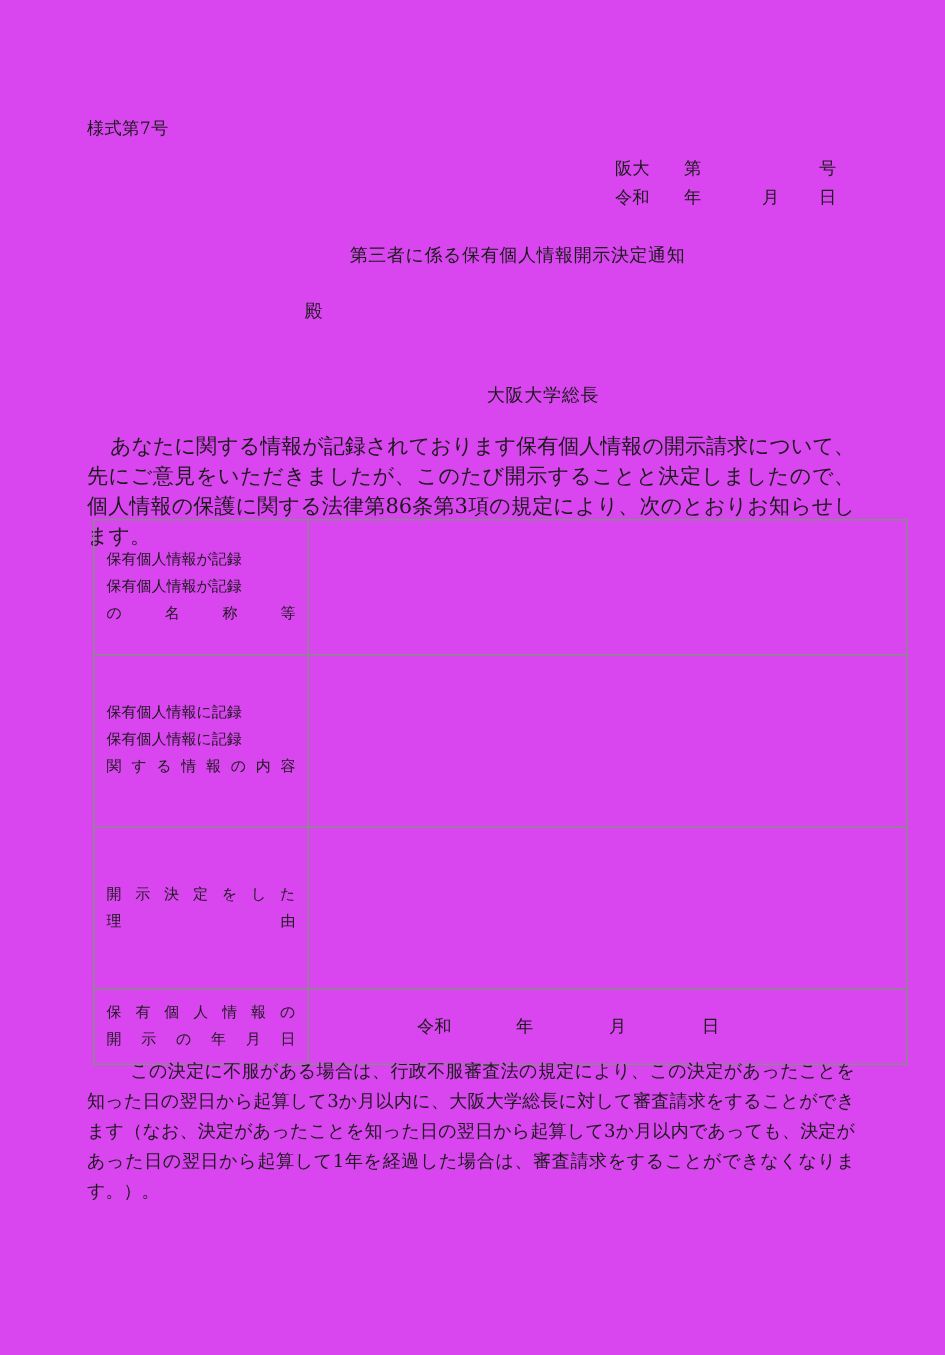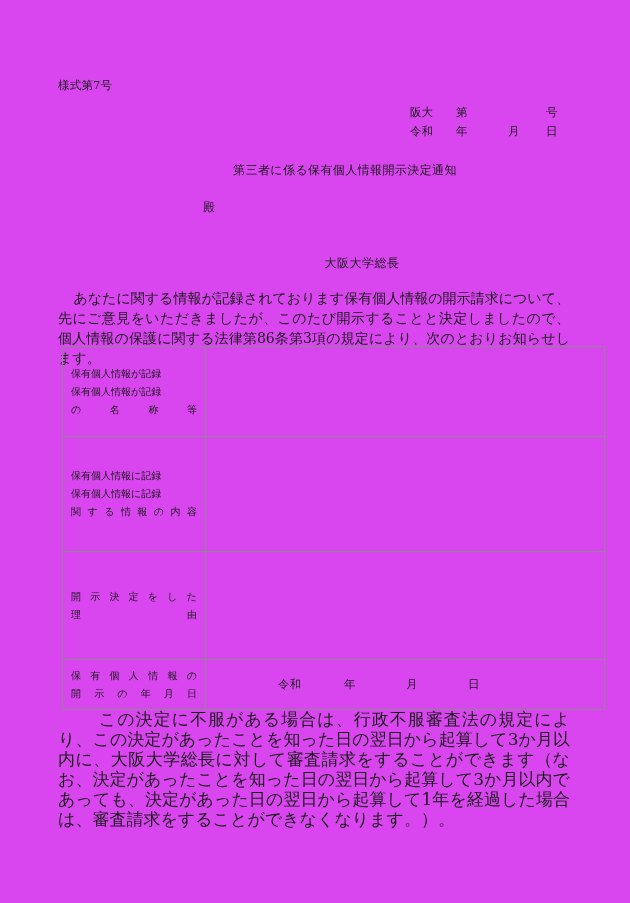--- a/index.html
+++ b/index.html
@@ -151,21 +151,21 @@
   .date-line .d3 { width: 62px; }
 
   
   .notes {
     position: absolute;
     left: 58px;
     top: 692px;
     width: 512px;
   }
   .note-para {
-    font-size: 17px;
+    font-size: 12px;
     line-height: 20px;
     text-align: justify;
     text-justify: inter-character;
     text-indent: 2.4em;
   }
 </style>
 </head>
 <body>
 
 <div class="page">

